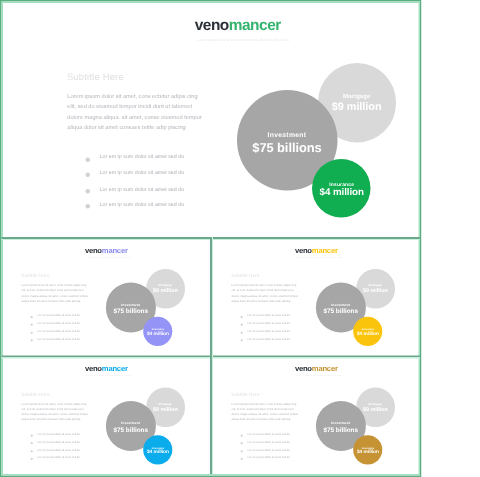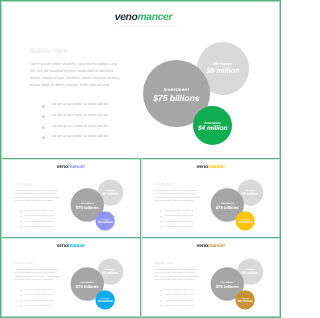--- a/index.html
+++ b/index.html
@@ -3,21 +3,21 @@
 <meta charset="utf-8">
 <style>
   html,body{margin:0;padding:0;}
   body{width:281px;height:318px;background:#ffffff;font-family:"Liberation Sans",sans-serif;overflow:hidden;
        -webkit-font-smoothing:antialiased;text-rendering:geometricPrecision;}
   .page{position:absolute;left:0;top:0;width:281px;height:318px;box-sizing:border-box;
         background:#fff;overflow:hidden;filter:opacity(1.0);}
 
   
   .cell{position:absolute;overflow:hidden;background:#fff;}
-  .cell-hero{left:3px;top:1px;width:279px;height:157px;font-style:italic;}
+  .cell-hero{left:18px;top:1px;width:279px;height:157px;}
   .cell-t1{left:1px;top:159px;width:139px;height:78px;}
   .cell-t2{left:141px;top:159px;width:139px;height:78px;}
   .cell-t3{left:1px;top:238px;width:139px;height:78px;}
   .cell-t4{left:141px;top:238px;width:139px;height:78px;}
 
   .frame{position:absolute;left:0;top:0;width:281px;height:318px;box-sizing:border-box;
          border:1px solid #5aae84;pointer-events:none;}
   .frame-inner{position:absolute;left:1px;top:1px;width:279px;height:316px;box-sizing:border-box;
          border:1px solid #a5dfc0;pointer-events:none;}
   .rule{position:absolute;}

